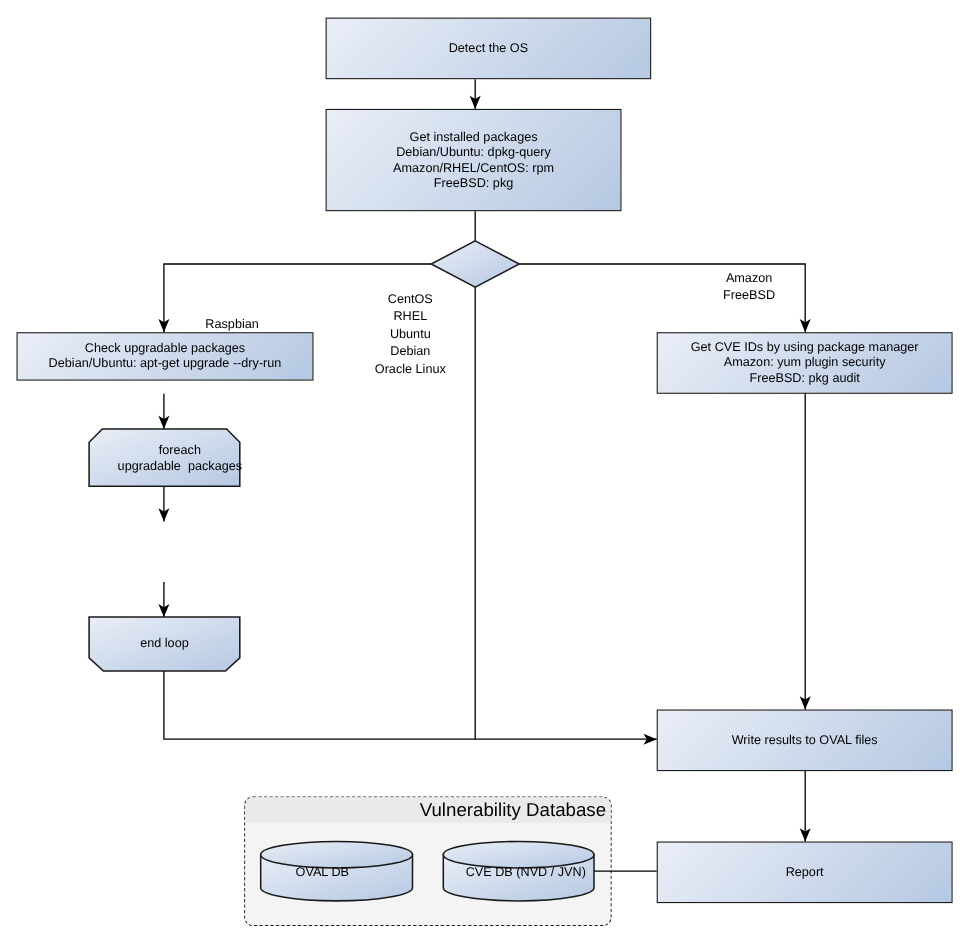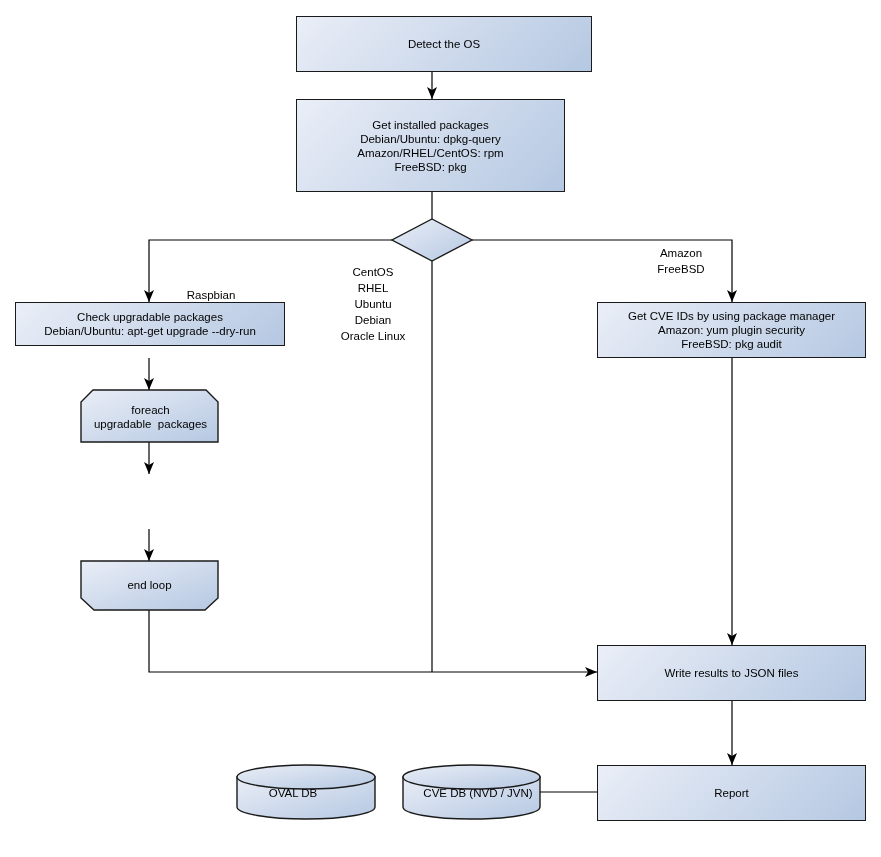--- a/index.html
+++ b/index.html
@@ -40,37 +40,40 @@
   }
   .cyl-label {
     position:absolute; text-align:center; font-size:11.5px; line-height:14px;
   }
 </style>
 </head>
 <body>
 
 <div id="canvas">
 
+  <div class="db-container">
+    <div class="db-titlebar">Vulnerability Database</div>
+  </div>
 
   <div class="node" style="left:296px;top:16px;width:296px;height:56px;">Detect the OS</div>
 
   <div class="node" style="left:296px;top:99px;width:269px;height:93px;">Get installed packages
 Debian/Ubuntu: dpkg-query
 Amazon/RHEL/CentOS: rpm
 FreeBSD: pkg</div>
 
   <div class="node" style="left:15px;top:302px;width:270px;height:44px;">Check upgradable packages
 Debian/Ubuntu: apt-get upgrade --dry-run</div>
 
 
   <div class="node" style="left:597px;top:302px;width:269px;height:56px;">Get CVE IDs by using package manager
 Amazon: yum plugin security
 FreeBSD: pkg audit</div>
 
-  <div class="node" style="left:597px;top:645px;width:269px;height:56px;">Write results to JSON files</div>
+  <div class="node" style="left:597px;top:645px;width:269px;height:56px;">Write results to OVAL files</div>
 
   <div class="node" style="left:597px;top:765px;width:269px;height:56px;text-align:right;">Report</div>
 
   <div class="branch-label" style="left:161px;top:262px;width:100px;margin-top:26px;">Raspbian</div>
 
   <div class="branch-label" style="left:323px;top:264px;width:100px;line-height:16px;">CentOS
 RHEL
 Ubuntu
 Debian
 Oracle Linux</div>
@@ -115,21 +118,21 @@
 
     <polygon class="shape" points="81,561 218,561 218,598 205,610 94,610 81,598"></polygon>
 
     <path class="shape" d="M237 777 L237 807 A69 12 0 0 0 375 807 L375 777 Z"></path>
     <ellipse class="shape" cx="306" cy="777" rx="69" ry="12"></ellipse>
 
     <path class="shape" d="M403 777 L403 807 A68.5 12 0 0 0 540 807 L540 777 Z"></path>
     <ellipse class="shape" cx="471.5" cy="777" rx="68.5" ry="12"></ellipse>
   </svg>
 
-  <div class="shape-label" style="left:68px;top:391px;width:165px;height:51px;">foreach
+  <div class="shape-label" style="left:81px;top:391px;width:165px;height:51px;">foreach
 upgradable  packages</div>
 
   <div class="shape-label" style="left:81px;top:561px;width:137px;height:48px;">end loop</div>
 
   <div class="cyl-label" style="left:237px;top:786px;width:112px;">OVAL DB</div>
 
   <div class="cyl-label" style="left:403px;top:786px;width:150px;">CVE DB (NVD / JVN)</div>
 
 </div>
 

